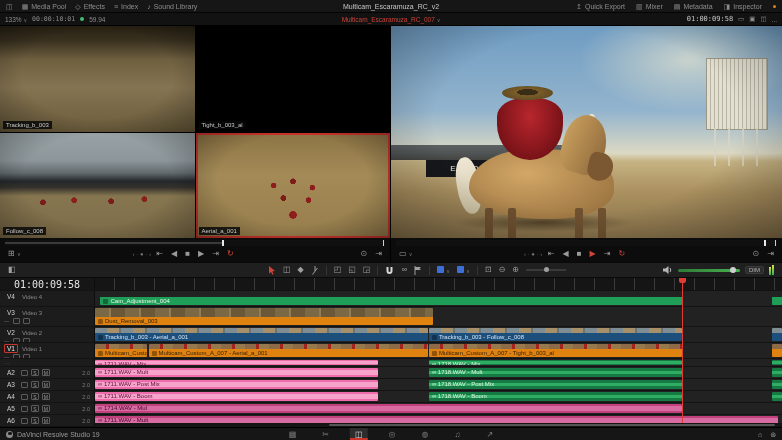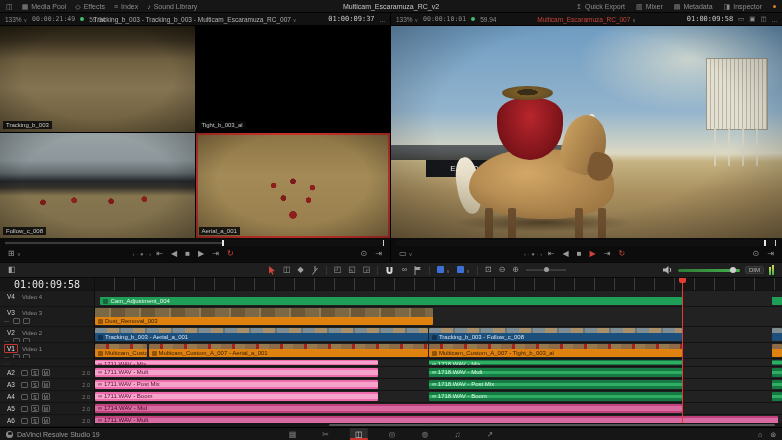--- a/index.html
+++ b/index.html
@@ -188,29 +188,20 @@
         </span>
       <span class="tb-group">
           <span class="ic">◨</span>
           <span>Inspector</span>
         </span>
       <span class="orange-dot"></span>
     </span>
   </div>
 
   <div class="vheader">
-    <div class="vh vh-left">
-      <span><span>133%</span> <span class="caret">∨</span></span>
-      <span class="mono">00:00:21:49</span>
-      <span class="gdot"></span>
-      <span>59.94</span>
-      <span class="vh-center"><span>Tracking_b_003 - Tracking_b_003 - Multicam_Escaramuza_RC_007</span> <span class="caret">∨</span></span>
-      <span class="vh-tc mono">01:00:09:37</span>
-      <span>...</span>
-    </div>
     <div class="vh vh-rightpane">
       <span><span>133%</span> <span class="caret">∨</span></span>
       <span class="mono">00:00:10:01</span>
       <span class="gdot"></span>
       <span>59.94</span>
       <span class="vh-center redtitle"><span>Multicam_Escaramuza_RC_007</span> <span class="caret">∨</span></span>
       <span class="vh-tc mono">01:00:09:58</span>
       <span class="ic">▭</span>
       <span class="ic">▣</span>
       <span class="ic">◫</span>

